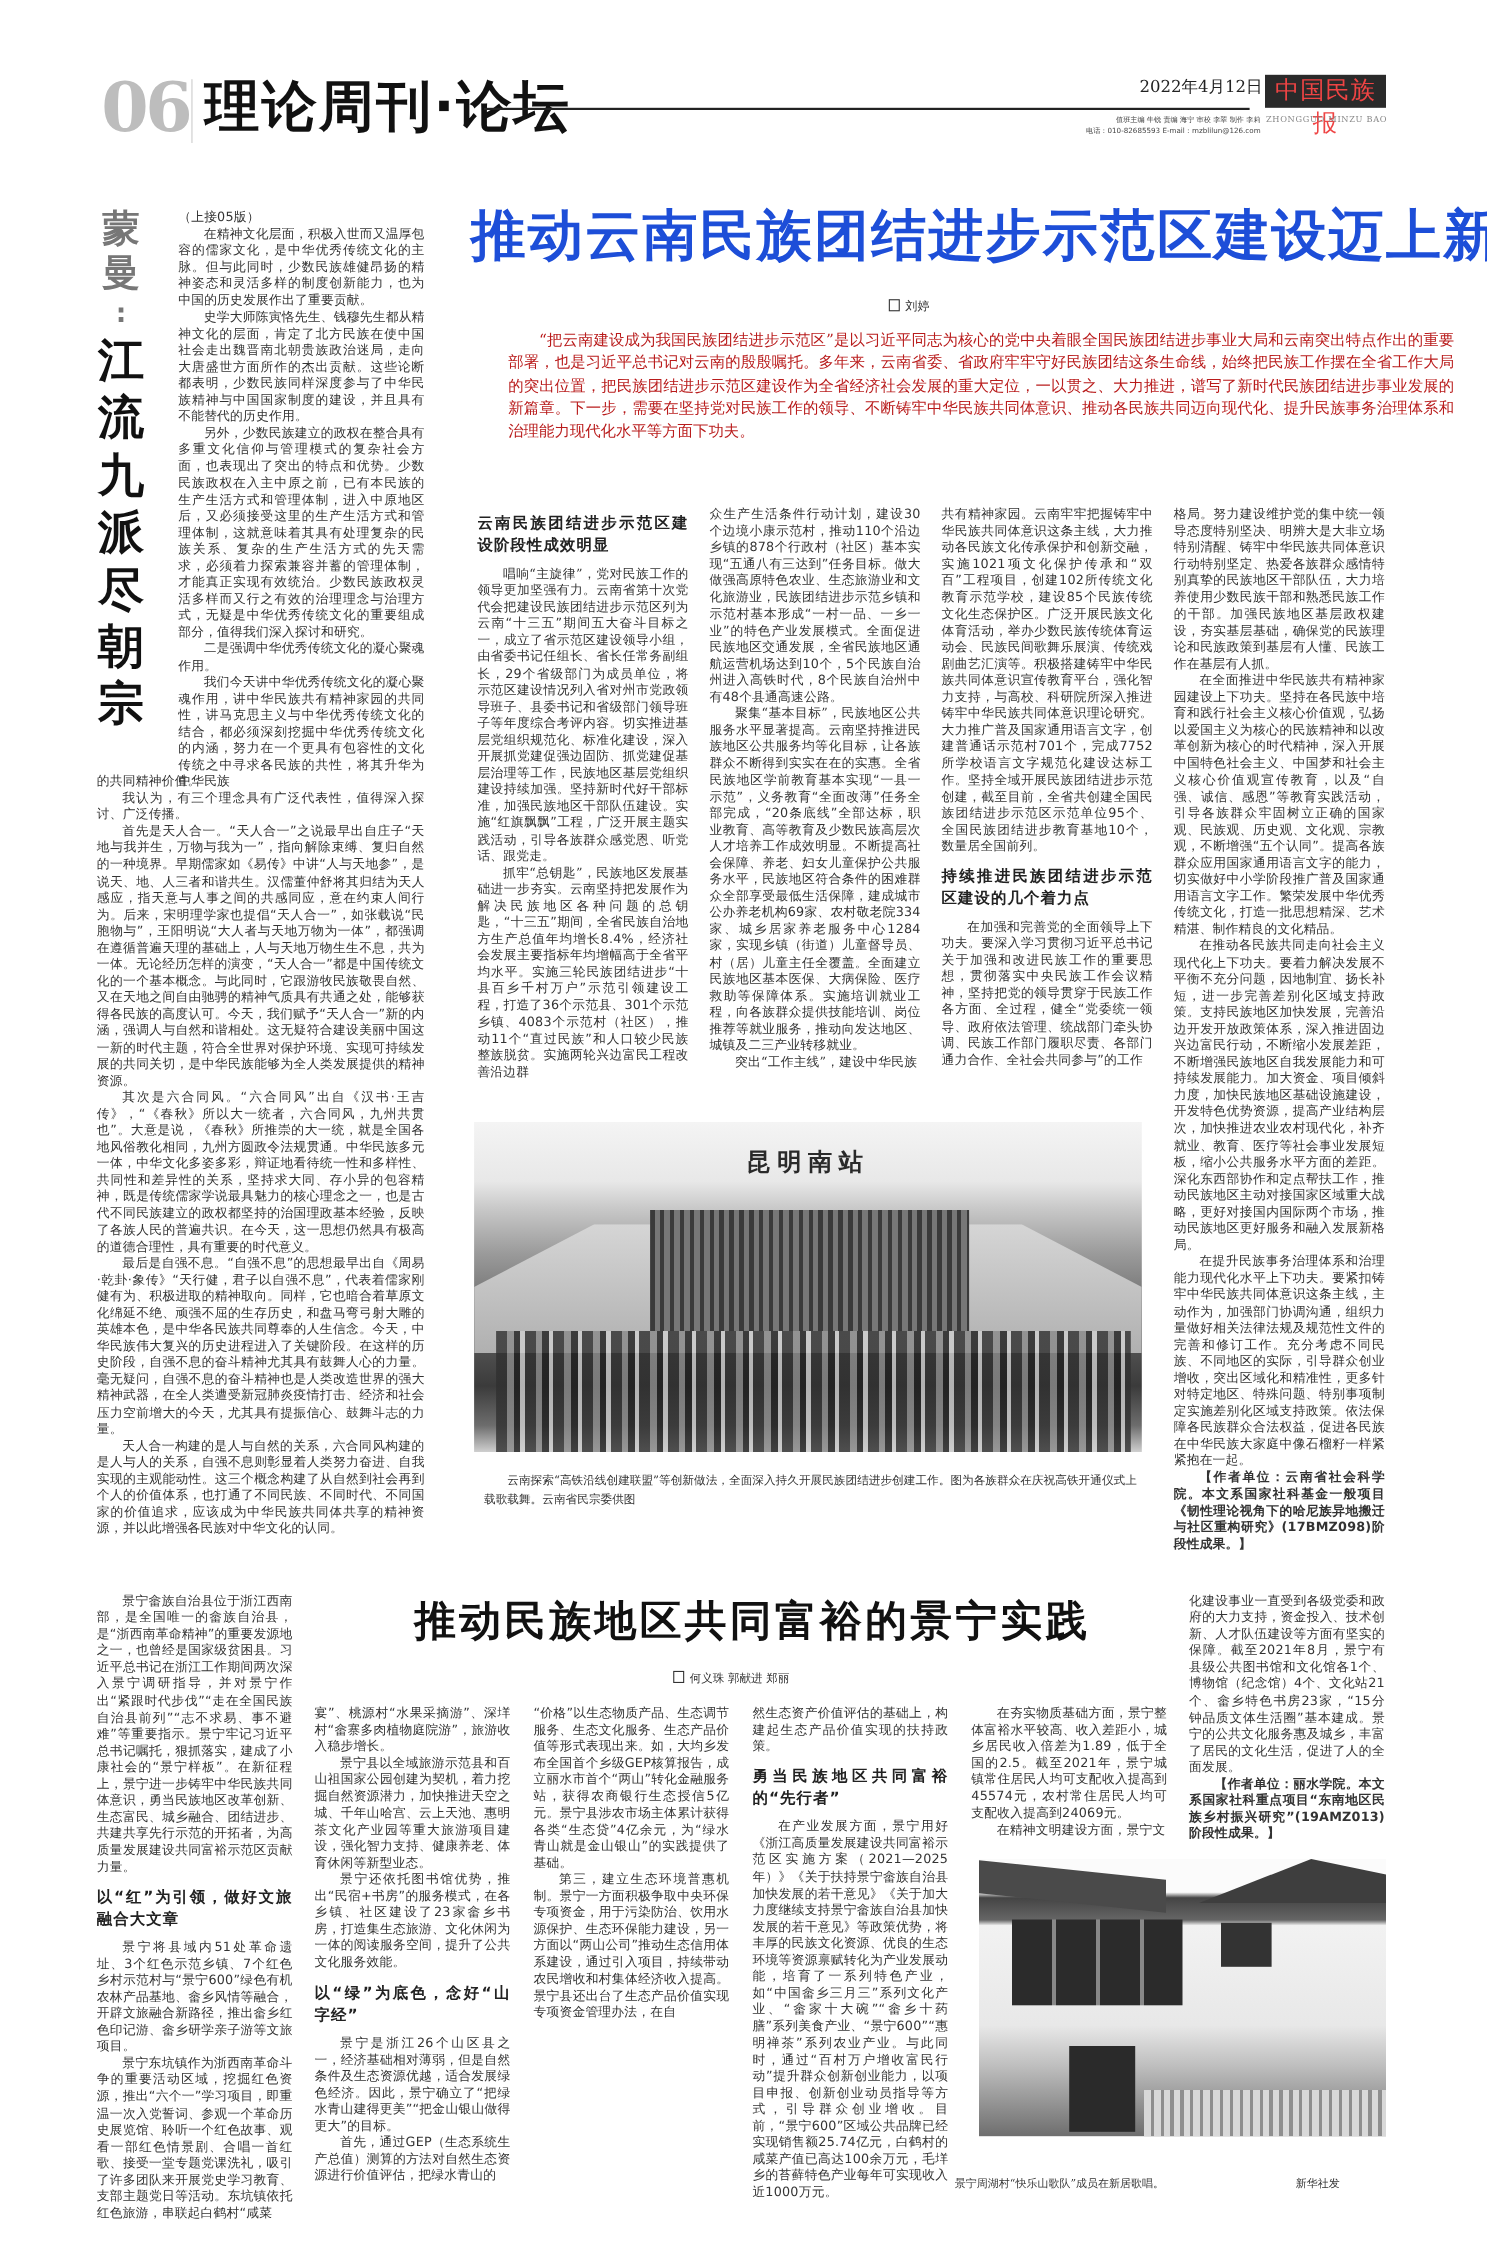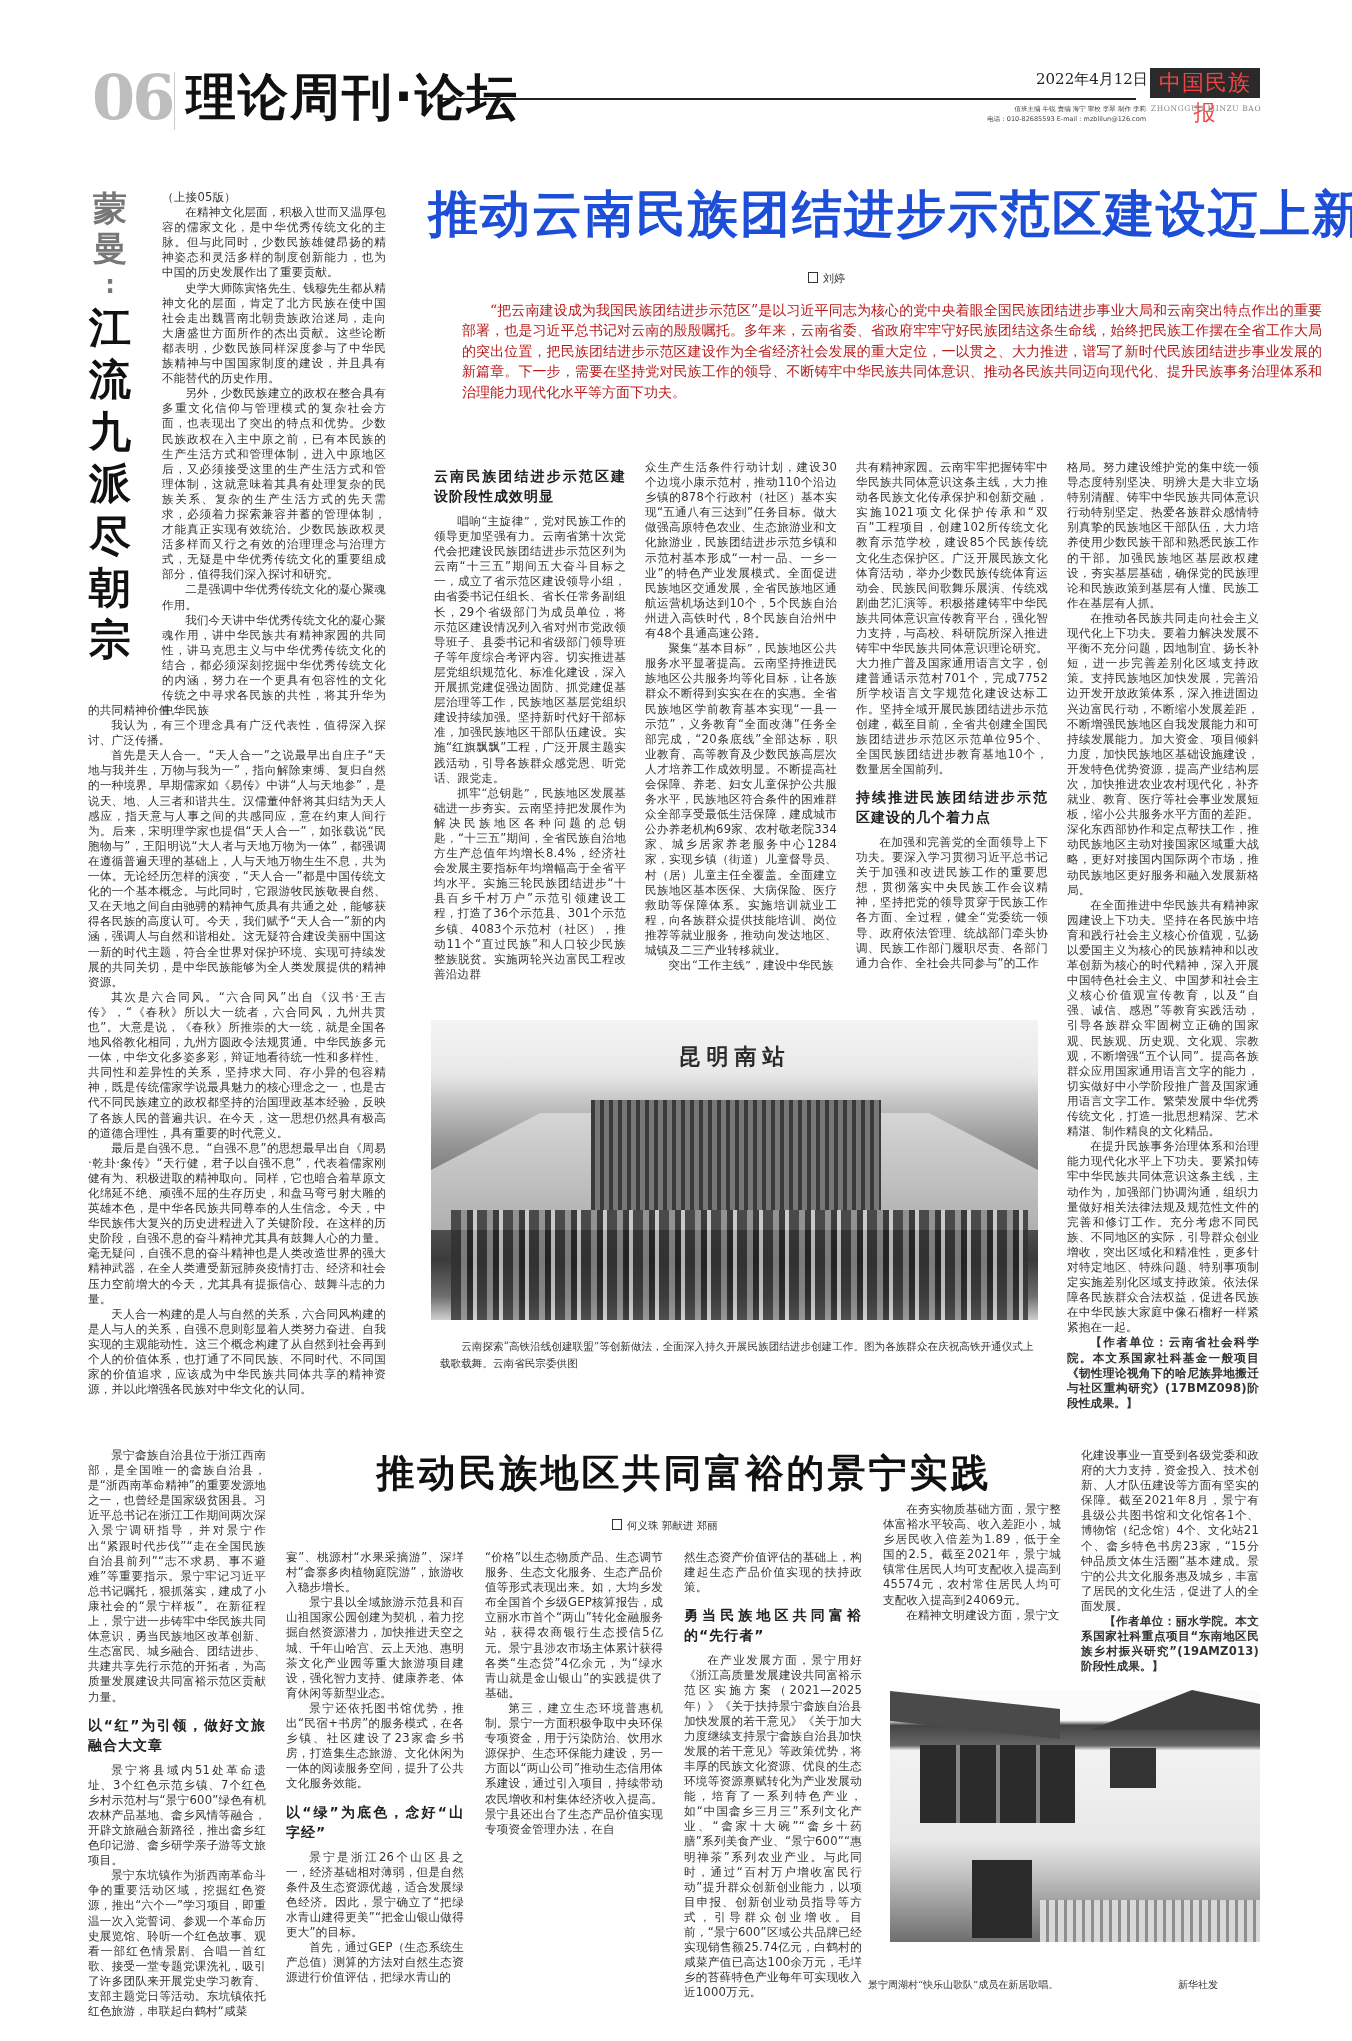--- a/index.html
+++ b/index.html
@@ -52,21 +52,21 @@
   .caption1 p{margin:0;text-indent:2em;}
   
   .h2-title{left:314px;top:1447px;width:740px;text-align:center;font-family:"DejaVu Serif","Liberation Serif",serif;font-size:38px;font-weight:bold;line-height:52px;color:#111;letter-spacing:3px;}
   .byline2{left:612px;top:1519px;font-size:10.5px;color:#333;}
   .byline2 .box{display:inline-block;width:8px;height:9px;border:1px solid #333;margin-right:5px;vertical-align:-1px;}
   .c2{width:178px;}
   .c2-1{left:88px;top:1448px;}
   .c2-2{left:286px;top:1550px;}
   .c2-3{left:485px;top:1550px;}
   .c2-4{left:684px;top:1550px;}
-  .c2-5{left:883px;top:1502px;}
+  .c2-5{left:883px;top:1550px;}
   .c2-6{left:1081px;top:1448px;width:178px;}
   .photo2{left:890px;top:1690px;width:370px;height:252px;overflow:hidden;
           background:linear-gradient(#fbfbfb 0%,#fbfbfb 12%,#444 14%,#666 22%,#f2f2f2 24%,#e8e8e8 60%,#bdbdbd 75%,#6e6e6e 100%);}
   .photo2 .roof{position:absolute;left:0;top:10px;width:170px;height:30px;background:#4a4a4a;transform:skewY(6deg);}
   .photo2 .roof2{position:absolute;left:200px;top:0;width:170px;height:40px;background:#3e3e3e;clip-path:polygon(0 100%,60% 0,100% 35%,100% 100%);}
   .photo2 .win1{position:absolute;left:30px;top:55px;width:155px;height:78px;background:repeating-linear-gradient(90deg,#2b2b2b 0 36px,#888 36px 40px);}
   .photo2 .win2{position:absolute;left:220px;top:58px;width:46px;height:40px;background:#333;}
   .photo2 .door{position:absolute;left:82px;top:170px;width:60px;height:78px;background:#2a2a2a;}
   .photo2 .fence{position:absolute;left:150px;right:0;bottom:0;height:42px;background:repeating-linear-gradient(90deg,#d8d8d8 0 6px,#8e8e8e 6px 9px);}
   .caption2{left:868px;top:1946px;width:350px;font-size:10px;color:#333;margin-top:32px;}
@@ -141,22 +141,22 @@
 </div>
 
 <div class="abs body-text col col-c">
   <p class="noindent"><span class="lead-kai">共有精神家园。</span><span>云南牢牢把握铸牢中华民族共同体意识这条主线，大力推动各民族文化传承保护和创新交融，实施1021项文化保护传承和“双百”工程项目，创建102所传统文化教育示范学校，建设85个民族传统文化生态保护区。广泛开展民族文化体育活动，举办少数民族传统体育运动会、民族民间歌舞乐展演、传统戏剧曲艺汇演等。积极搭建铸牢中华民族共同体意识宣传教育平台，强化智力支持，与高校、科研院所深入推进铸牢中华民族共同体意识理论研究。大力推广普及国家通用语言文字，创建普通话示范村701个，完成7752所学校语言文字规范化建设达标工作。坚持全域开展民族团结进步示范创建，截至目前，全省共创建全国民族团结进步示范区示范单位95个、全国民族团结进步教育基地10个，数量居全国前列。</span></p>
   <div class="subhead">持续推进民族团结进步示范区建设的几个着力点</div>
   <p><span class="lead-kai">在加强和完善党的全面领导上下功夫。</span><span>要深入学习贯彻习近平总书记关于加强和改进民族工作的重要思想，贯彻落实中央民族工作会议精神，坚持把党的领导贯穿于民族工作各方面、全过程，健全“党委统一领导、政府依法管理、统战部门牵头协调、民族工作部门履职尽责、各部门通力合作、全社会共同参与”的工作</span></p>
 </div>
 
 <div class="abs body-text col col-d">
   <p class="noindent"><span>格局。努力建设维护党的集中统一领导态度特别坚决、明辨大是大非立场特别清醒、铸牢中华民族共同体意识行动特别坚定、热爱各族群众感情特别真挚的民族地区干部队伍，大力培养使用少数民族干部和熟悉民族工作的干部。加强民族地区基层政权建设，夯实基层基础，确保党的民族理论和民族政策到基层有人懂、民族工作在基层有人抓。</span></p>
+  <p><span class="lead-kai">在全面推进中华民族共有精神家园建设上下功夫。</span><span>坚持在各民族中培育和践行社会主义核心价值观，弘扬以爱国主义为核心的民族精神和以改革创新为核心的时代精神，深入开展中国特色社会主义、中国梦和社会主义核心价值观宣传教育，以及“自强、诚信、感恩”等教育实践活动，引导各族群众牢固树立正确的国家观、民族观、历史观、文化观、宗教观，不断增强“五个认同”。提高各族群众应用国家通用语言文字的能力，切实做好中小学阶段推广普及国家通用语言文字工作。繁荣发展中华优秀传统文化，打造一批思想精深、艺术精湛、制作精良的文化精品。</span></p>
   <p><span class="lead-kai">在推动各民族共同走向社会主义现代化上下功夫。</span><span>要着力解决发展不平衡不充分问题，因地制宜、扬长补短，进一步完善差别化区域支持政策。支持民族地区加快发展，完善沿边开发开放政策体系，深入推进固边兴边富民行动，不断缩小发展差距，不断增强民族地区自我发展能力和可持续发展能力。加大资金、项目倾斜力度，加快民族地区基础设施建设，开发特色优势资源，提高产业结构层次，加快推进农业农村现代化，补齐就业、教育、医疗等社会事业发展短板，缩小公共服务水平方面的差距。深化东西部协作和定点帮扶工作，推动民族地区主动对接国家区域重大战略，更好对接国内国际两个市场，推动民族地区更好服务和融入发展新格局。</span></p>
-  <p><span class="lead-kai">在全面推进中华民族共有精神家园建设上下功夫。</span><span>坚持在各民族中培育和践行社会主义核心价值观，弘扬以爱国主义为核心的民族精神和以改革创新为核心的时代精神，深入开展中国特色社会主义、中国梦和社会主义核心价值观宣传教育，以及“自强、诚信、感恩”等教育实践活动，引导各族群众牢固树立正确的国家观、民族观、历史观、文化观、宗教观，不断增强“五个认同”。提高各族群众应用国家通用语言文字的能力，切实做好中小学阶段推广普及国家通用语言文字工作。繁荣发展中华优秀传统文化，打造一批思想精深、艺术精湛、制作精良的文化精品。</span></p>
   <p><span class="lead-kai">在提升民族事务治理体系和治理能力现代化水平上下功夫。</span><span>要紧扣铸牢中华民族共同体意识这条主线，主动作为，加强部门协调沟通，组织力量做好相关法律法规及规范性文件的完善和修订工作。充分考虑不同民族、不同地区的实际，引导群众创业增收，突出区域化和精准性，更多针对特定地区、特殊问题、特别事项制定实施差别化区域支持政策。依法保障各民族群众合法权益，促进各民族在中华民族大家庭中像石榴籽一样紧紧抱在一起。</span></p>
   <p class="author-note">【作者单位：云南省社会科学院。本文系国家社科基金一般项目《韧性理论视角下的哈尼族异地搬迁与社区重构研究》(17BMZ098)阶段性成果。】</p>
 </div>
 
 <div class="abs photo1">
   <div class="station-roof"></div>
   <div class="station-gate"></div>
   <div class="station-sign">昆明南站</div>
   <div class="crowd"></div>
 </div>

